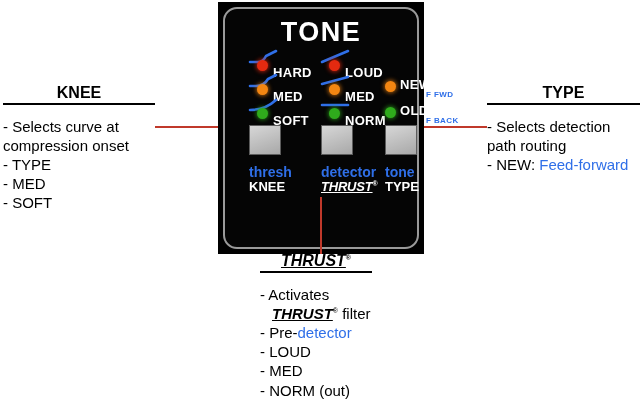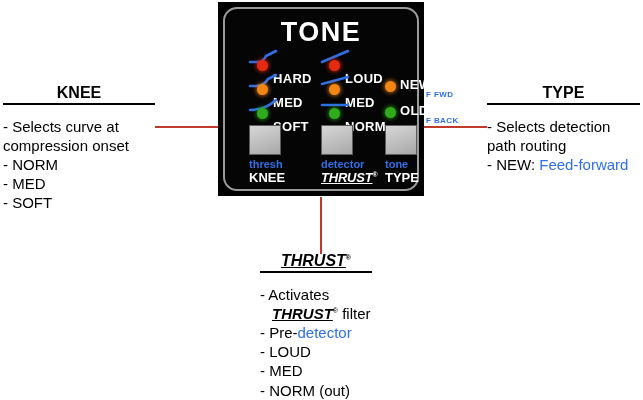--- a/index.html
+++ b/index.html
@@ -15,21 +15,21 @@
     font-family: "Liberation Sans", sans-serif;
     color: #000000;
   }
 
   
   #panel {
     position: absolute;
     left: 218px;
     top: 2px;
     width: 206px;
-    height: 194px;
+    height: 252px;
     background: #000000;
     box-sizing: border-box;
   }
   #panel-inner {
     position: absolute;
     left: 5px;
     top: 5px;
     right: 5px;
     bottom: 5px;
     border: 2px solid #9a9a9a;
@@ -80,21 +80,21 @@
     border-radius: 50%;
   }
   #col-type .led-dot { left: 0px; top: 3px; }
   .led-red   { background: #e42a10; box-shadow: 0 0 4px 1px rgba(228,42,16,.75); }
   .led-amber { background: #f38612; box-shadow: 0 0 4px 1px rgba(243,134,18,.7); }
   .led-green { background: #2fab1c; box-shadow: 0 0 4px 1px rgba(47,171,28,.7); }
 
   .led-label {
     position: absolute;
     left: 24px;
-    top: 18px;
+    top: 12px;
     color: #ffffff;
     font-size: 13px;
     font-weight: bold;
     letter-spacing: .3px;
     line-height: 1;
     white-space: nowrap;
   }
   #col-type .led-label { left: 15px; top: 0px; }
   .led-sublabel {
     position: absolute;
@@ -117,23 +117,23 @@
   #btn-type   { left: 160px; top: 116px; }
 
   .panel-btn {
     width: 32px;
     height: 30px;
     background: linear-gradient(160deg, #d7d7d7 0%, #bdbdbd 55%, #a8a8a8 100%);
     border: 1px solid #5c5c5c;
     box-sizing: border-box;
   }
   .btn-sub {
-    margin-top: 4px;
+    margin-top: 10px;
     color: #2f6fe8;
-    font-size: 11px;
+    font-size: 14px;
     font-weight: bold;
     line-height: 1.05;
     white-space: nowrap;
   }
   .btn-main {
     color: #ffffff;
     font-size: 13px;
     font-weight: bold;
     line-height: 1.05;
     white-space: nowrap;
@@ -286,21 +286,21 @@
 
 <div class="conn" id="conn-left"></div>
 <div class="conn" id="conn-right"></div>
 <div class="conn" id="conn-bottom"></div>
 
 <div class="callout" id="callout-knee">
   <div class="callout-head">KNEE</div>
   <div class="callout-body">
     <div class="cline">- Selects curve at</div>
     <div class="cline">compression onset</div>
-    <div class="cline">- NORM</div>
+    <div class="cline">- TYPE</div>
     <div class="cline">- MED</div>
     <div class="cline">- SOFT</div>
   </div>
 </div>
 
 <div class="callout" id="callout-type">
   <div class="callout-head">TYPE</div>
   <div class="callout-body">
     <div class="cline">- Selects detection</div>
     <div class="cline">path routing</div>

